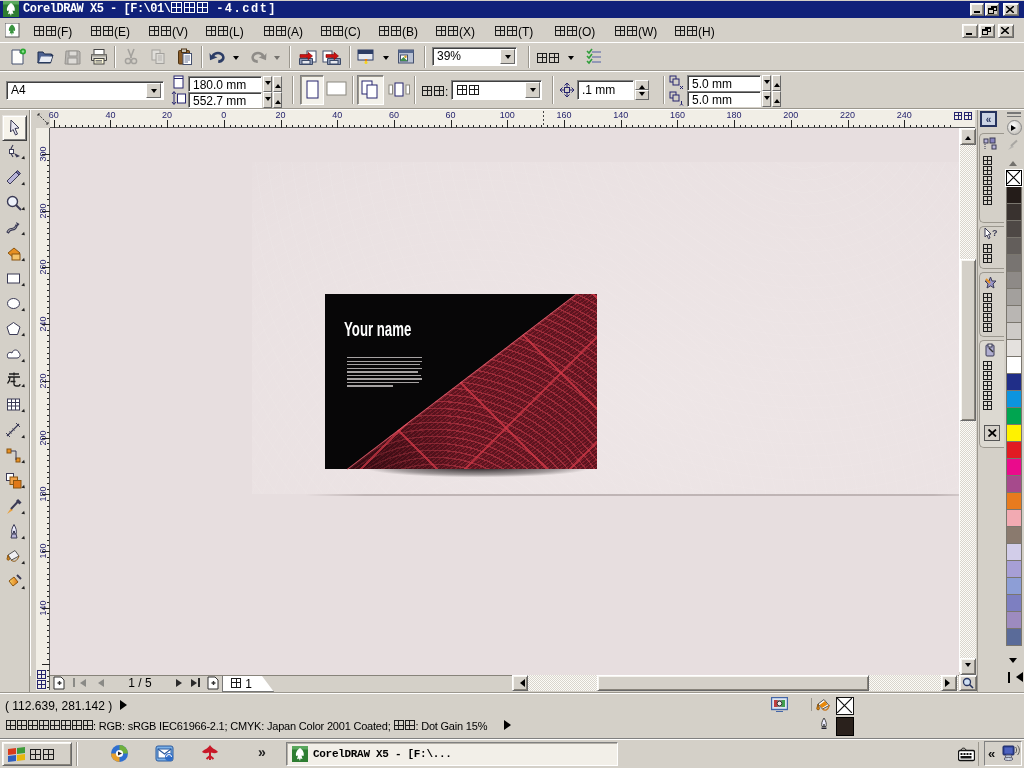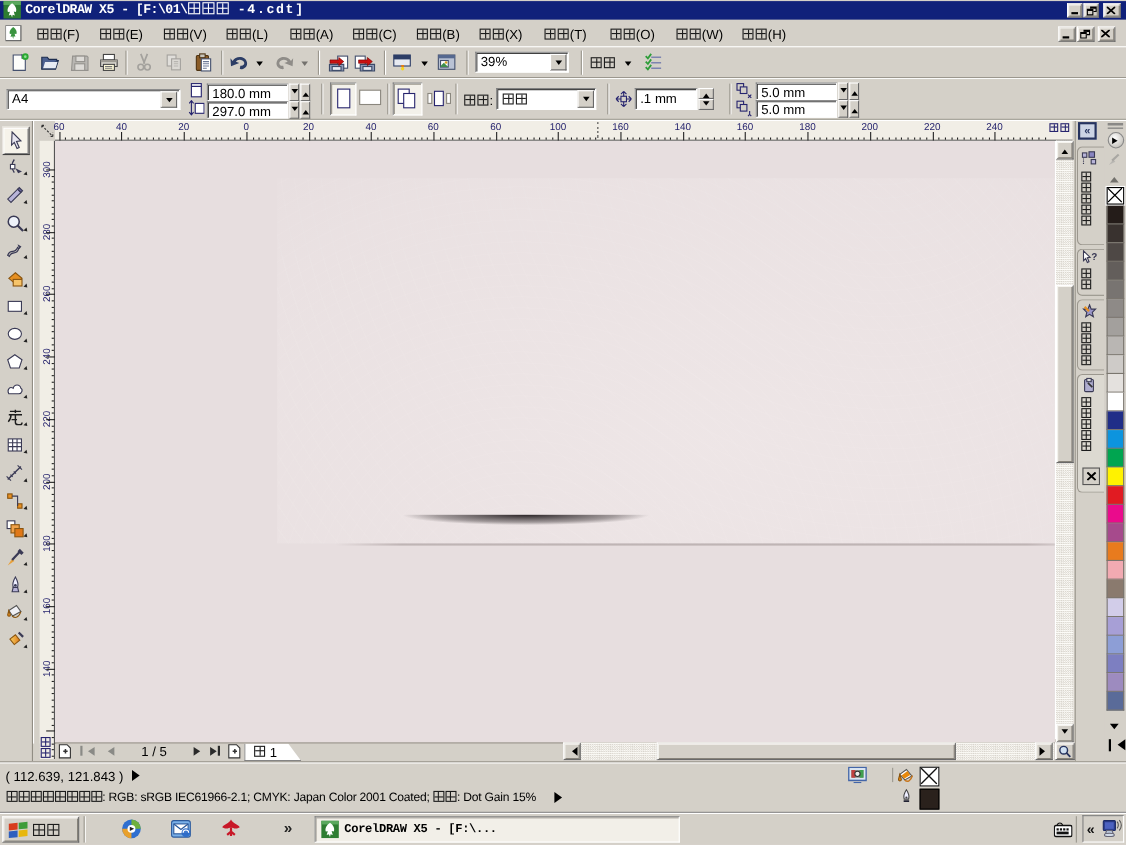--- a/index.html
+++ b/index.html
@@ -214,21 +214,21 @@
     <path d="M3 1 v12 M1 3 l2-2.5 l2 2.5 M1 11 l2 2.5 l2-2.5" stroke="#26246e" fill="none"></path>
     <rect x="6.5" y="3" width="8" height="9" fill="#fff" stroke="#26246e"></rect>
   </svg>
 <div class="abs spinbox" style="left:188px;top:76px;width:74px;height:16px;padding-top:1px">180.0 mm</div>
 <div class="abs sb" style="left:263px;top:76px;width:9px;height:16px">
     <div class="tri-d" style="margin-top:0;border-width:3px;border-top-width:4px"></div>
   </div>
 <div class="abs sb" style="left:273px;top:76px;width:9px;height:16px">
     <div class="tri-u" style="margin-bottom:0;border-width:3px;border-bottom-width:4px"></div>
   </div>
-<div class="abs spinbox" style="left:188px;top:92px;width:74px;height:16px;padding-top:1px">297.0 mm</div>
+<div class="abs spinbox" style="left:188px;top:92px;width:74px;height:16px;padding-top:1px">552.7 mm</div>
 <div class="abs sb" style="left:263px;top:92px;width:9px;height:16px">
     <div class="tri-d" style="margin-top:0;border-width:3px;border-top-width:4px"></div>
   </div>
 <div class="abs sb" style="left:273px;top:92px;width:9px;height:16px">
     <div class="tri-u" style="margin-bottom:0;border-width:3px;border-bottom-width:4px"></div>
   </div>
 <div class="abs sep" style="left:292px;top:76px;height:28px"></div>
 <div class="abs in" style="left:300px;top:75px;width:24px;height:30px;background:#f3f1ea;box-shadow:inset 1px 1px 0 #9a968c">
     <svg width="22" height="28">
       <rect x="6" y="5" width="11" height="17" fill="#fff" stroke="#26246e"></rect>
@@ -743,20 +743,44 @@
 <div class="abs" style="left:47px;top:687.0px;width:2px;height:1px;background:#222"></div>
 <div class="abs vg" style="left:37px;top:669px">
     <i class="gn"></i>
     <i class="gn"></i>
   </div>
 <div class="abs" style="left:50px;top:128px;width:909px;height:547px;background:#e7dedf;overflow:hidden">
 <div class="abs" style="left:202px;top:34px;width:736px;height:332px;background:radial-gradient(ellipse 90% 110% at 55% 72%, rgba(252,246,246,0.32), rgba(252,246,246,0.14) 72%, transparent 97%)"></div>
 <div class="abs" style="left:255px;top:366px;width:683px;height:2px;background:linear-gradient(90deg, transparent, rgba(158,146,146,0.55) 60px, rgba(158,146,146,0.55) 92%, transparent)"></div>
 <div class="abs" style="left:202px;top:34px;width:736px;height:332px;background:repeating-radial-gradient(circle at 30% 120%, rgba(255,255,255,0.3) 0 1px, transparent 1px 10px),repeating-radial-gradient(circle at 75% -20%, rgba(255,255,255,0.25) 0 1px, transparent 1px 12px);opacity:0.18"></div>
 <div class="abs" style="left:278px;top:340px;width:300px;height:13px;background:radial-gradient(ellipse 52% 100% at 50% 0%, rgba(22,16,18,0.9), rgba(22,16,18,0.35) 52%, transparent 72%)"></div>
+<div class="abs" style="left:275px;top:166px;width:272px;height:175px;background:#070607">
+<div class="abs" style="left:0;top:0;width:272px;height:175px;clip-path:polygon(251px 0px, 272px 0px, 272px 175px, 22px 175px);background:#5d141f"></div>
+<div class="abs" style="left:0;top:0;width:272px;height:175px;clip-path:polygon(251px 0px, 272px 0px, 272px 175px, 22px 175px);background:
+repeating-radial-gradient(circle at 110px 290px, rgba(190,58,72,0.6) 0 1.3px, transparent 1.3px 7px),
+repeating-linear-gradient(142.6deg, rgba(172,45,60,0.5) 0 1px, transparent 1px 2.9px)
+"></div>
+<div class="abs" style="left:0;top:0;width:272px;height:175px;clip-path:polygon(251px 0px, 272px 0px, 272px 175px, 22px 175px);background:
+repeating-linear-gradient(45deg, rgba(208,56,70,0.75) 0 2px, transparent 2px 78px),
+repeating-linear-gradient(135deg, rgba(208,56,70,0.7) 0 2px, transparent 2px 74px),
+linear-gradient(142.6deg, rgba(225,85,100,0.85) 0 1.5px, transparent 1.5px 8px, rgba(205,65,80,0.55) 8px 10px, transparent 10px),
+radial-gradient(circle at 10% 103%, rgba(12,2,5,0.55), transparent 38%)
+"></div>
+<div class="abs" style="left:22px;top:174.5px;width:288px;height:1.3px;background:rgba(235,100,115,0.8);transform:rotate(-37.4deg);transform-origin:0 0"></div>
+<div class="abs" style="left:19px;top:23.5px;font-size:20px;font-weight:bold;color:#fff;transform:scaleX(0.66);transform-origin:0 0;letter-spacing:0;white-space:nowrap">Your name</div>
+<div class="abs" style="left:22px;top:63.00px;width:75px;height:1.3px;background:rgba(228,223,223,0.72)"></div>
+<div class="abs" style="left:22px;top:66.56px;width:75px;height:1.3px;background:rgba(228,223,223,0.72)"></div>
+<div class="abs" style="left:22px;top:70.12px;width:73px;height:1.3px;background:rgba(228,223,223,0.72)"></div>
+<div class="abs" style="left:22px;top:73.68px;width:75px;height:1.3px;background:rgba(228,223,223,0.72)"></div>
+<div class="abs" style="left:22px;top:77.24px;width:71px;height:1.3px;background:rgba(228,223,223,0.72)"></div>
+<div class="abs" style="left:22px;top:80.80px;width:74px;height:1.3px;background:rgba(228,223,223,0.72)"></div>
+<div class="abs" style="left:22px;top:84.36px;width:75px;height:1.3px;background:rgba(228,223,223,0.72)"></div>
+<div class="abs" style="left:22px;top:87.92px;width:72px;height:1.3px;background:rgba(228,223,223,0.72)"></div>
+<div class="abs" style="left:22px;top:91.48px;width:46px;height:1.3px;background:rgba(228,223,223,0.72)"></div>
+</div>
 </div>
 <div class="abs" style="left:959px;top:128px;width:1px;height:544px;background:#fff"></div>
 <div class="abs" style="left:960px;top:128px;width:16px;height:530px;background:#fcfbf7;background-image:conic-gradient(#d9d5cd 25%, transparent 0 50%, #d9d5cd 0 75%, transparent 0);background-size:2px 2px"></div>
 <div class="abs sb" style="left:960px;top:128px;width:16px;height:17px;box-shadow:inset 1px 1px 0 #f6f4ef,inset -1px -1px 0 #87837a">
     <div class="tri-u" style="margin:0"></div>
   </div>
 <div class="abs sb" style="left:960px;top:658px;width:16px;height:17px;box-shadow:inset 1px 1px 0 #f6f4ef,inset -1px -1px 0 #87837a">
     <div class="tri-d" style="margin:0"></div>
   </div>
 <div class="abs out" style="left:960px;top:259px;width:16px;height:162px;background:#d4d0c8;box-shadow:inset 1px 1px 0 #f6f4ef,inset -1px -1px 0 #87837a"></div>
@@ -888,21 +912,21 @@
     <div class="tri-r" style="margin:0"></div>
   </div>
 <div class="abs out" style="left:597px;top:675px;width:272px;height:16px;background:#d4d0c8;box-shadow:inset 1px 1px 0 #f6f4ef,inset -1px -1px 0 #87837a"></div>
 <div class="abs sb" style="left:959px;top:675px;width:18px;height:16px;box-shadow:inset 1px 1px 0 #f6f4ef,inset -1px -1px 0 #87837a">
     <svg width="12" height="12">
       <circle cx="5" cy="5" r="3.5" fill="#cfe0f2" stroke="#26335e" stroke-width="1.3"></circle>
       <line x1="7.5" y1="7.5" x2="11" y2="11" stroke="#26335e" stroke-width="1.6"></line>
     </svg>
   </div>
 <div class="abs" style="left:0;top:692px;width:1024px;height:47px;background:#d4d0c8;border-top:1px solid #9b978e;box-shadow:inset 0 1px 0 #fff"></div>
-<div class="abs" style="left:5px;top:699px;font-size:12px;color:#000">( 112.639, 121.843 )</div>
+<div class="abs" style="left:5px;top:699px;font-size:12px;color:#000">( 112.639, 281.142 )</div>
 <div class="abs tri-r" style="left:120px;top:700px;border-width:5px;border-left-width:7px"></div>
 <div class="abs" style="left:5px;top:719px;font-size:11px;letter-spacing:-0.2px;color:#000;white-space:nowrap"><i class="g" style="margin:0 0.5px 2px"></i><i class="g" style="margin:0 0.5px 2px"></i><i class="g" style="margin:0 0.5px 2px"></i><i class="g" style="margin:0 0.5px 2px"></i><i class="g" style="margin:0 0.5px 2px"></i><i class="g" style="margin:0 0.5px 2px"></i><i class="g" style="margin:0 0.5px 2px"></i><i class="g" style="margin:0 0.5px 2px"></i><span style="vertical-align:middle">: RGB: sRGB IEC61966-2.1; CMYK: Japan Color 2001 Coated; </span><i class="g" style="margin:0 0.5px 2px"></i><i class="g" style="margin:0 0.5px 2px"></i><span style="vertical-align:middle">: Dot Gain 15%</span></div>
 <div class="abs tri-r" style="left:504px;top:720px;border-width:5px;border-left-width:7px"></div>
 <svg class="abs" style="left:771px;top:697px" width="17" height="15">
     <rect x="0.5" y="0.5" width="16" height="12" fill="#dce6f2" stroke="#4466a8" stroke-width="1.4"></rect>
     <rect x="3" y="3" width="11" height="7" fill="#888"></rect>
     <rect x="3" y="3" width="3.5" height="7" fill="#c04040"></rect>
     <rect x="10.5" y="3" width="3.5" height="7" fill="#40a050"></rect>
     <circle cx="8.5" cy="6.5" r="2.4" fill="#eee" stroke="#333"></circle>
     <line x1="5" y1="14.5" x2="12" y2="14.5" stroke="#4466a8"></line>

